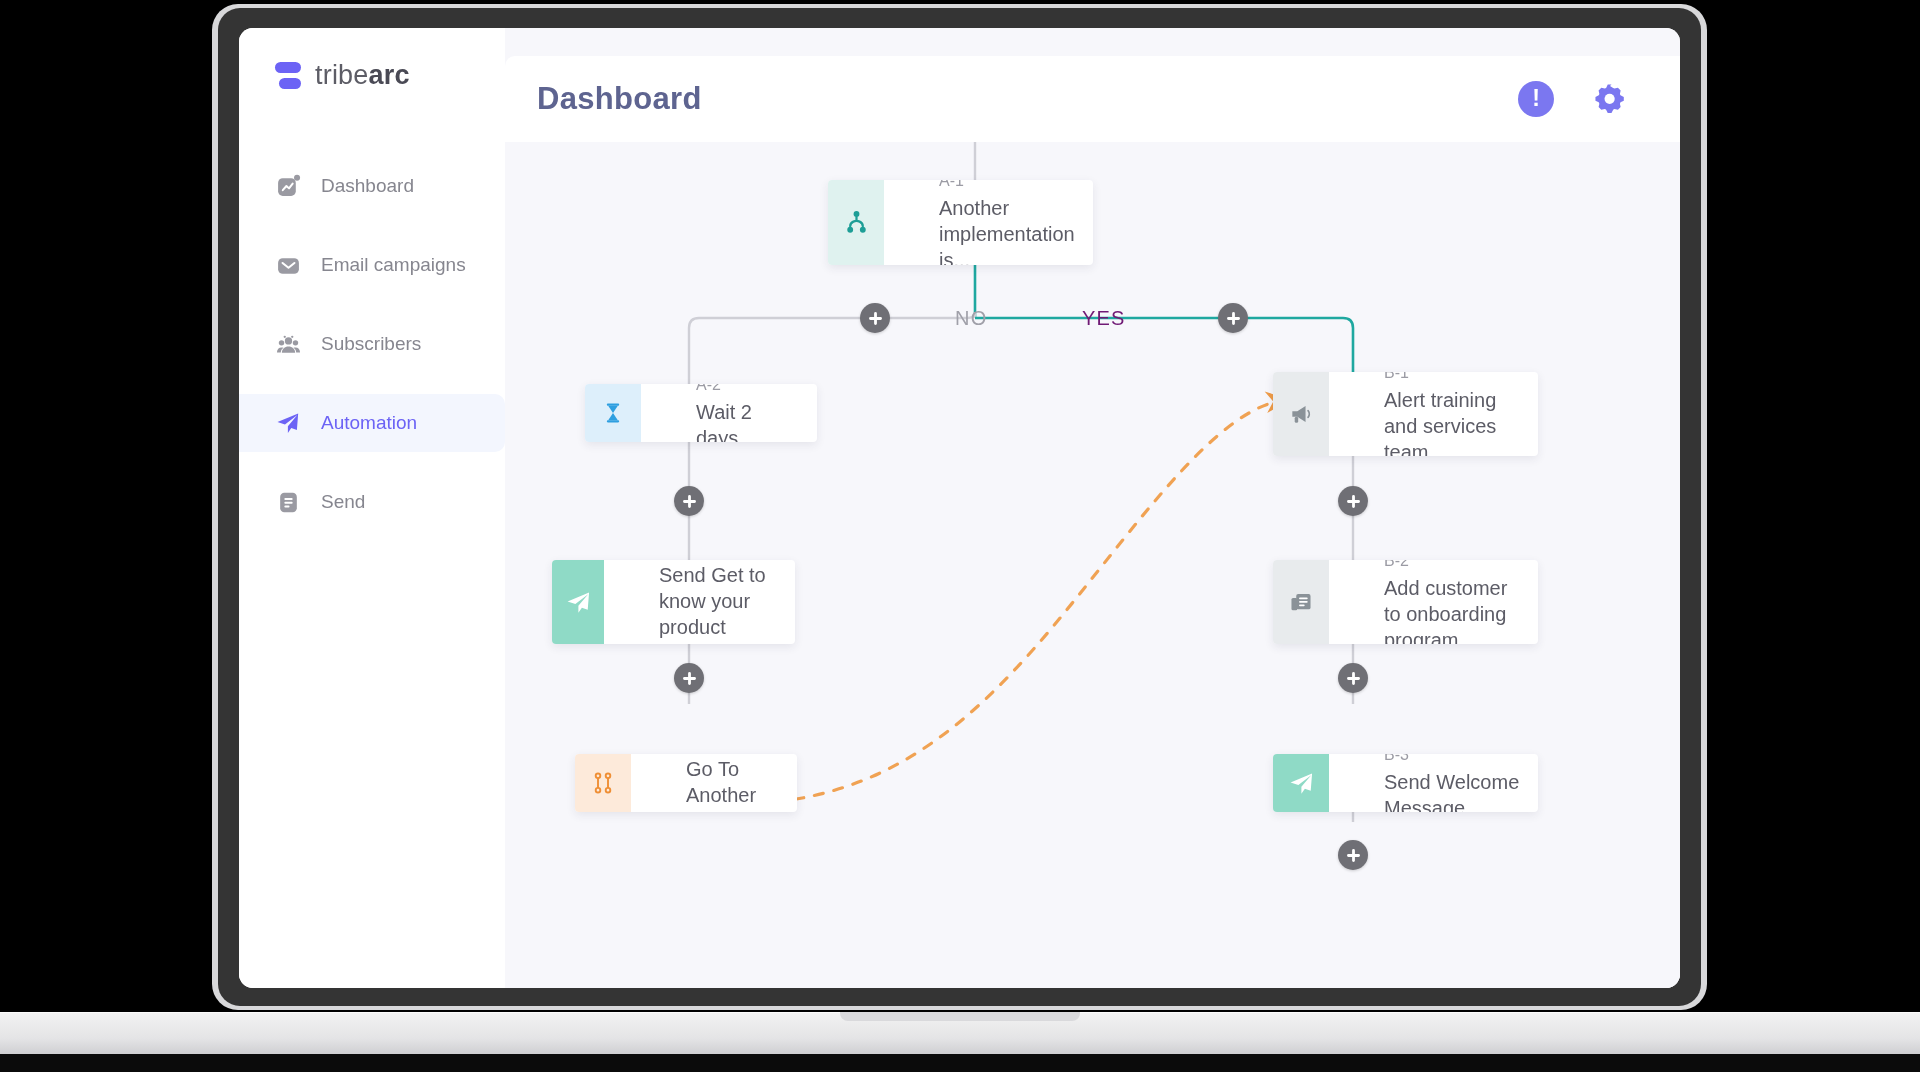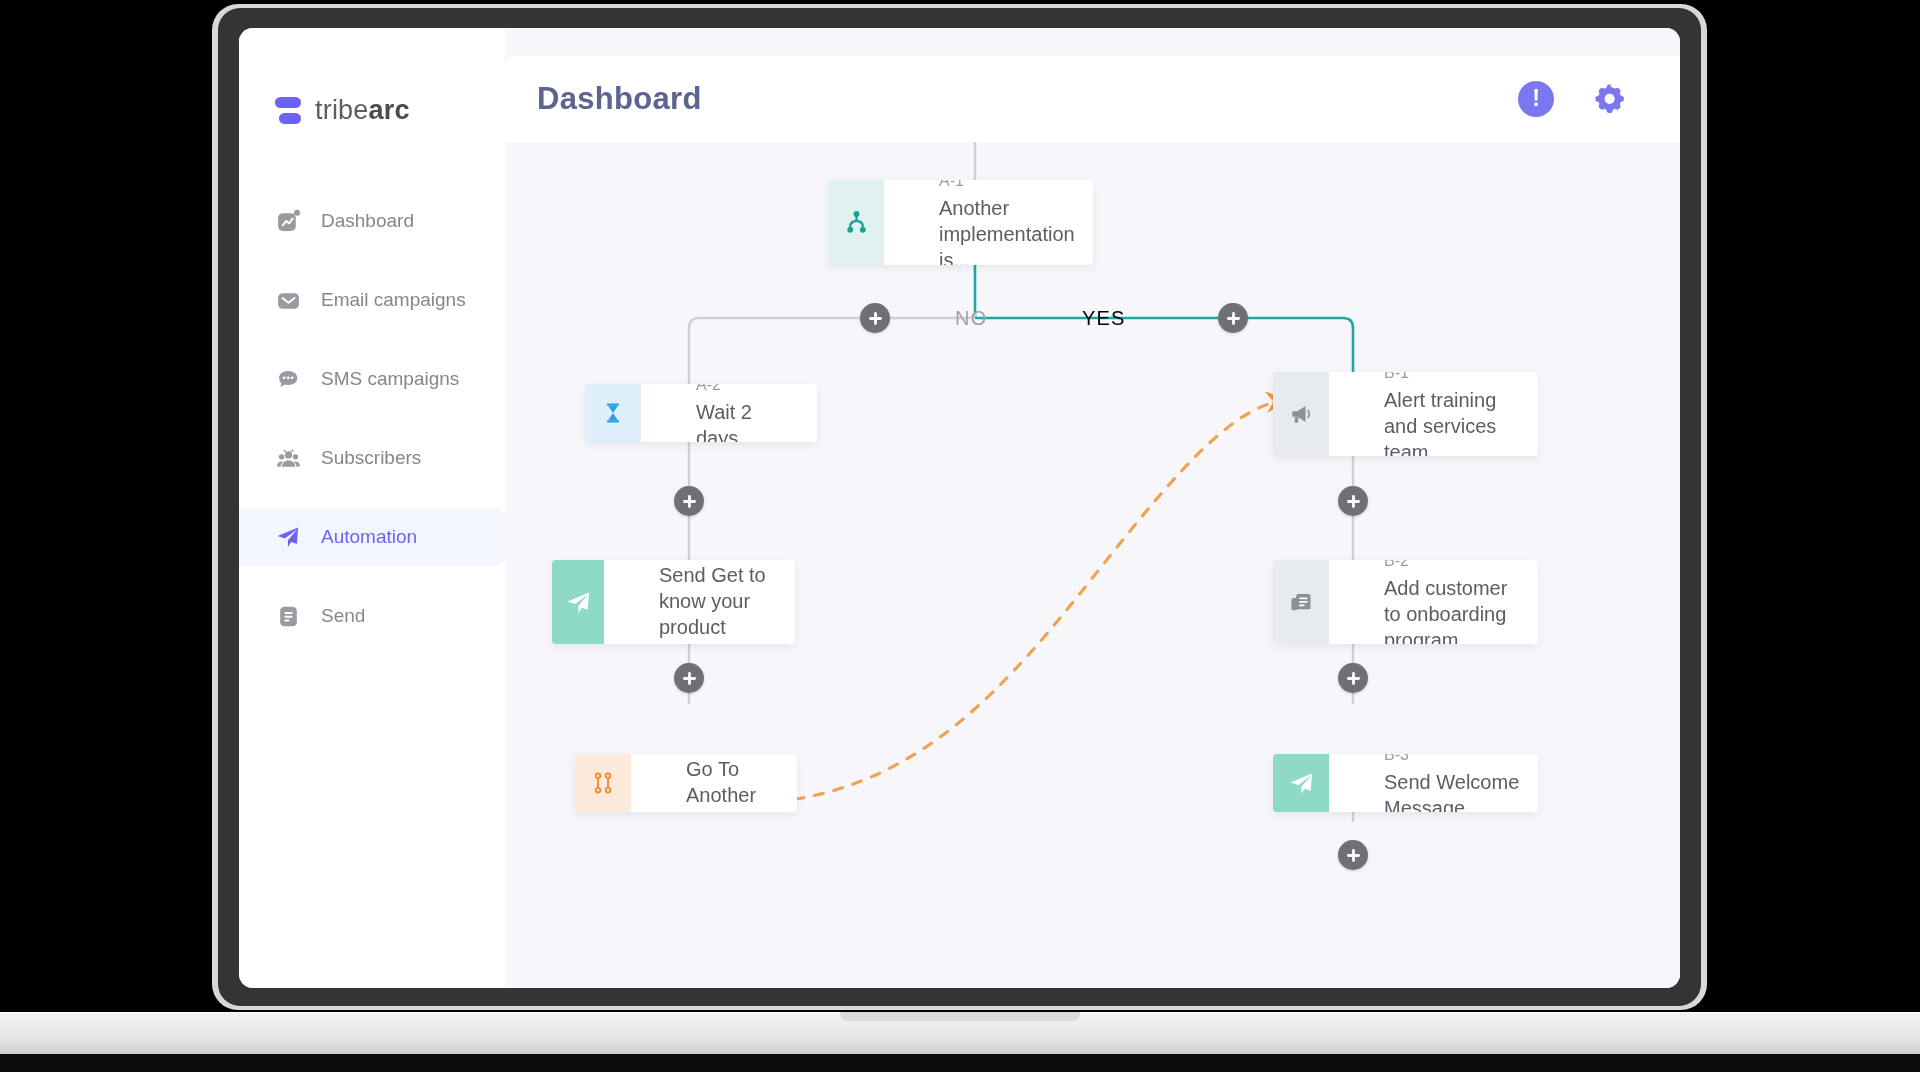--- a/index.html
+++ b/index.html
@@ -83,21 +83,21 @@
     width: 266px;
     height: 100%;
     background: #ffffff;
     flex: 0 0 266px;
     position: relative;
   }
   #brand {
     display: flex;
     align-items: center;
     gap: 14px;
-    padding: 67px 0 0 36px;
+    padding: 32px 0 0 36px;
   }
   .logo-mark {
     width: 26px;
     height: 30px;
     display: flex;
     flex-direction: column;
     justify-content: center;
     gap: 5px;
   }
   .logo-bar-top {
@@ -234,21 +234,21 @@
     box-shadow: 0 1px 3px rgba(0,0,0,0.18);
   }
   .plus-btn svg { display: block; }
 
   .branch-label {
     position: absolute;
     font-size: 20px;
     letter-spacing: 1.2px;
   }
   #label-no { color: #a0a0a9; }
-  #label-yes { color: #000000; }
+  #label-yes { color: #701a75; }
 </style>
 </head>
 <body>
 
 <div id="laptop-frame">
   <div id="laptop-outer-edge"></div>
   <div id="laptop-bezel"></div>
 
   <div id="app-window">
 
@@ -278,31 +278,20 @@
         <div class="nav-item">
           <span class="nav-icon">
             <svg width="25" height="25" viewBox="0 0 24 24">
               <rect x="2" y="5" width="20" height="15" rx="4.5" fill="#9a9aa2"></rect>
               <path d="M6.3 9.6 L12 14.2 L17.7 9.6" fill="none" stroke="#ffffff" stroke-width="2" stroke-linecap="round" stroke-linejoin="round"></path>
             </svg>
           </span>
           <span class="nav-label">Email campaigns</span>
         </div>
 
-        <div class="nav-item">
-          <span class="nav-icon">
-            <svg width="25" height="25" viewBox="0 0 24 24">
-              <path d="M3 10.5 C3 6.6 6.4 3.8 11.6 3.8 C16.8 3.8 20.5 6.6 20.5 10.5 C20.5 14.4 16.8 17.2 11.6 17.2 C10.4 17.2 9.3 17.1 8.3 16.8 L4.4 19.4 L5.1 15.5 C3.8 14.2 3 12.5 3 10.5 Z" fill="#9a9aa2"></path>
-              <circle cx="7.9" cy="10.4" r="1.35" fill="#ffffff"></circle>
-              <circle cx="11.7" cy="10.4" r="1.35" fill="#ffffff"></circle>
-              <circle cx="15.5" cy="10.4" r="1.35" fill="#ffffff"></circle>
-            </svg>
-          </span>
-          <span class="nav-label">SMS campaigns</span>
-        </div>
 
         <div class="nav-item">
           <span class="nav-icon">
             <svg width="25" height="25" viewBox="0 0 24 24">
               <circle cx="12" cy="8.6" r="3.5" fill="#9a9aa2"></circle>
               <path d="M5.6 20 C5.6 16.4 8.4 13.9 12 13.9 C15.6 13.9 18.4 16.4 18.4 20 Z" fill="#9a9aa2"></path>
               <circle cx="5.3" cy="10.4" r="2.6" fill="#9a9aa2"></circle>
               <path d="M0.9 19.6 C0.9 16.6 2.8 14.8 5.3 14.8 C6 14.8 6.6 14.9 7.2 15.1 C5.6 16.3 4.7 17.8 4.6 19.6 Z" fill="#9a9aa2"></path>
               <circle cx="18.7" cy="10.4" r="2.6" fill="#9a9aa2"></circle>
               <path d="M23.1 19.6 C23.1 16.6 21.2 14.8 18.7 14.8 C18 14.8 17.4 14.9 16.8 15.1 C18.4 16.3 19.3 17.8 19.4 19.6 Z" fill="#9a9aa2"></path>

